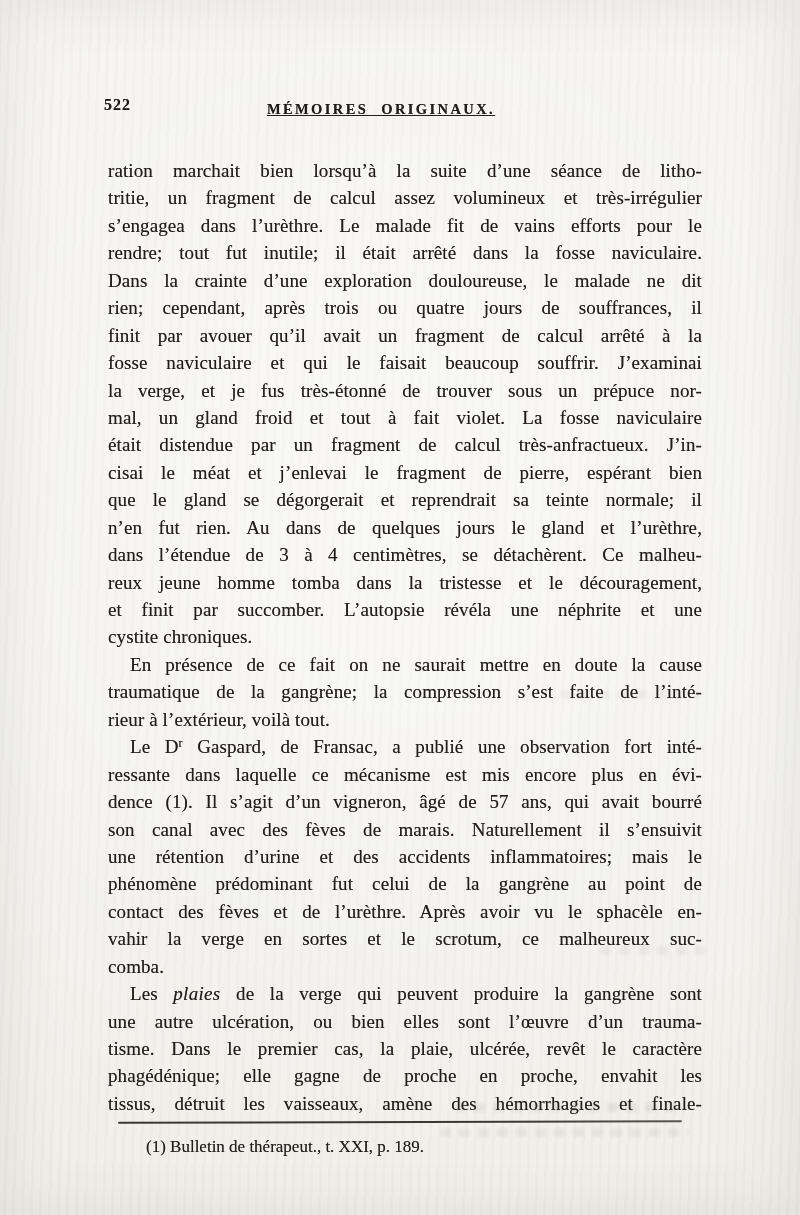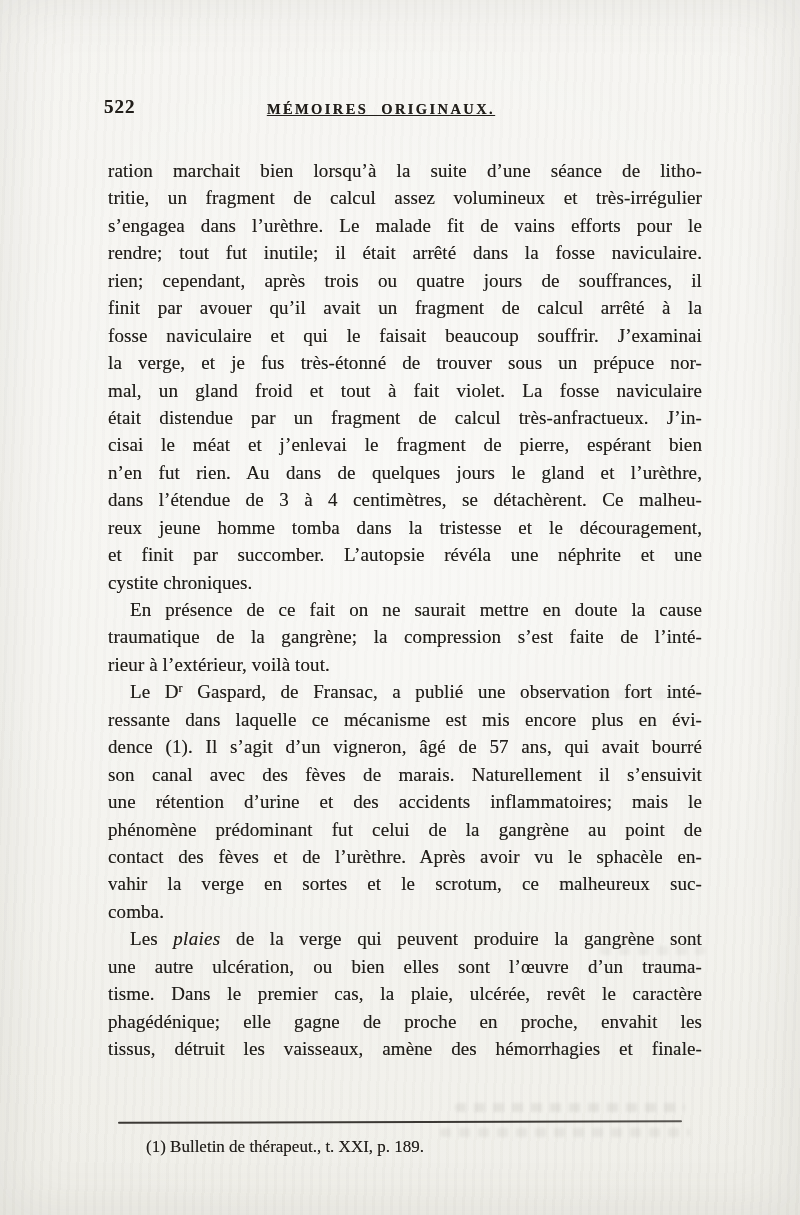--- a/index.html
+++ b/index.html
@@ -16,21 +16,21 @@
       radial-gradient(ellipse 120% 90% at 50% 42%, rgba(255,255,255,0.55), rgba(255,255,255,0) 70%),
       repeating-linear-gradient(92deg, rgba(120,115,105,0.035) 0 3px, rgba(255,255,255,0) 3px 9px),
       linear-gradient(180deg, #f4f3ef 0%, #f2f1ec 55%, #efeee8 100%);
     box-shadow: inset 0 0 60px rgba(90,85,75,0.10);
     font-family: "Liberation Serif", "DejaVu Serif", serif;
     color: #211e1a;
   }
   
   #page-number {
     position: absolute; left: 104px; top: 96px;
-    font-size: 19px; font-weight: 700; letter-spacing: 1px;
+    font-size: 16px; font-weight: 700; letter-spacing: 1px;
     text-shadow: 0 0 0.5px rgba(33,30,26,0.65);
     text-align: right;
   }
   #running-head {
     position: absolute; left: 108px; top: 101px; width: 570px;
     text-align: center;
     font-size: 14.5px; font-weight: 700;
     letter-spacing: 2.4px; word-spacing: 7px;
     transform: translateX(-12px);
     text-shadow: 0 0 0.5px rgba(33,30,26,0.6);
@@ -88,27 +88,29 @@
 
   <div id="page-number">522</div>
 
   <div id="running-head">MÉMOIRES ORIGINAUX.</div>
 
   <div id="body-text">
       <div class="line">ration marchait bien lorsqu’à la suite d’une séance de litho-</div>
       <div class="line">tritie, un fragment de calcul assez volumineux et très-irrégulier</div>
       <div class="line">s’engagea dans l’urèthre. Le malade fit de vains efforts pour le</div>
       <div class="line">rendre; tout fut inutile; il était arrêté dans la fosse naviculaire.</div>
+      <div class="line">Dans la crainte d’une exploration douloureuse, le malade ne dit</div>
       <div class="line">rien; cependant, après trois ou quatre jours de souffrances, il</div>
       <div class="line">finit par avouer qu’il avait un fragment de calcul arrêté à la</div>
       <div class="line">fosse naviculaire et qui le faisait beaucoup souffrir. J’examinai</div>
       <div class="line">la verge, et je fus très-étonné de trouver sous un prépuce nor-</div>
       <div class="line">mal, un gland froid et tout à fait violet. La fosse naviculaire</div>
       <div class="line">était distendue par un fragment de calcul très-anfractueux. J’in-</div>
       <div class="line">cisai le méat et j’enlevai le fragment de pierre, espérant bien</div>
+      <div class="line">que le gland se dégorgerait et reprendrait sa teinte normale; il</div>
       <div class="line">n’en fut rien. Au dans de quelques jours le gland et l’urèthre,</div>
       <div class="line">dans l’étendue de 3 à 4 centimètres, se détachèrent. Ce malheu-</div>
       <div class="line">reux jeune homme tomba dans la tristesse et le découragement,</div>
       <div class="line">et finit par succomber. L’autopsie révéla une néphrite et une</div>
       <div class="line lastline">cystite chroniques.</div>
       <div class="line indent">En présence de ce fait on ne saurait mettre en doute la cause</div>
       <div class="line">traumatique de la gangrène; la compression s’est faite de l’inté-</div>
       <div class="line lastline">rieur à l’extérieur, voilà tout.</div>
       <div class="line indent">Le D<sup>r</sup> Gaspard, de Fransac, a publié une observation fort inté-</div>
       <div class="line">ressante dans laquelle ce mécanisme est mis encore plus en évi-</div>

